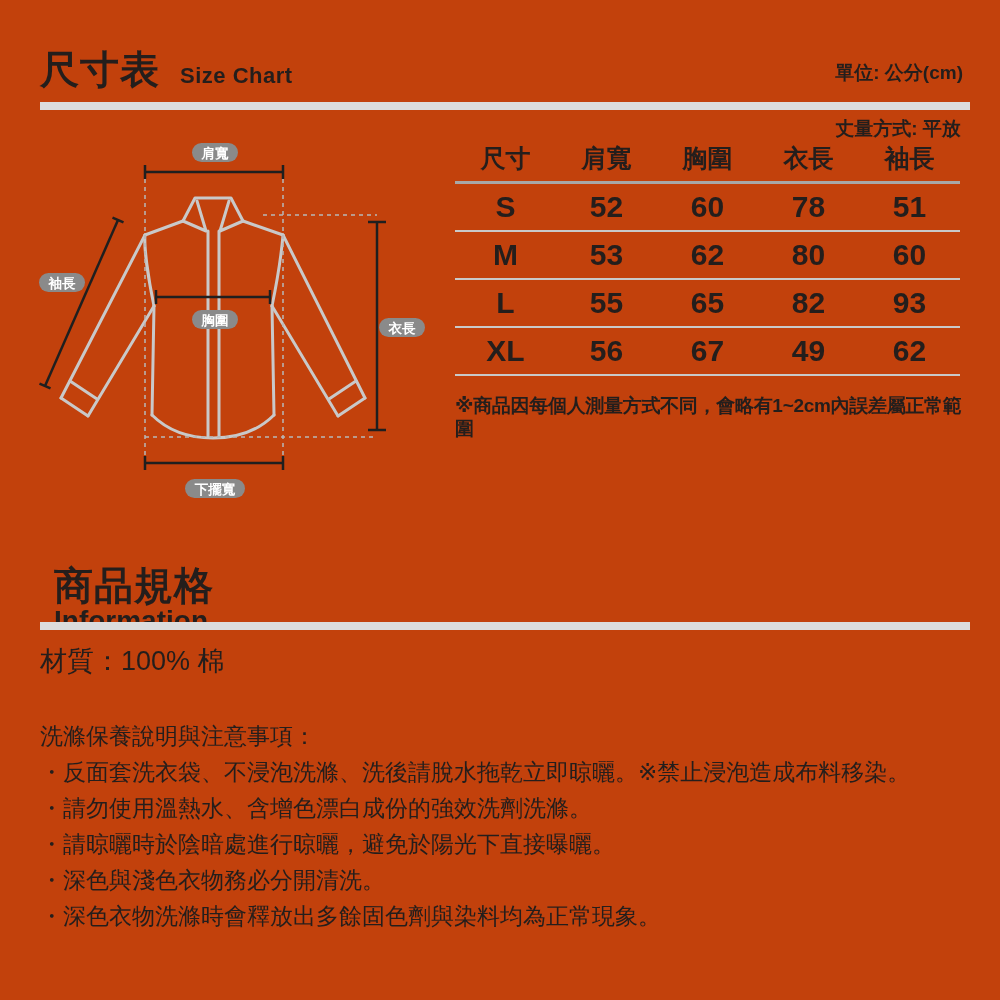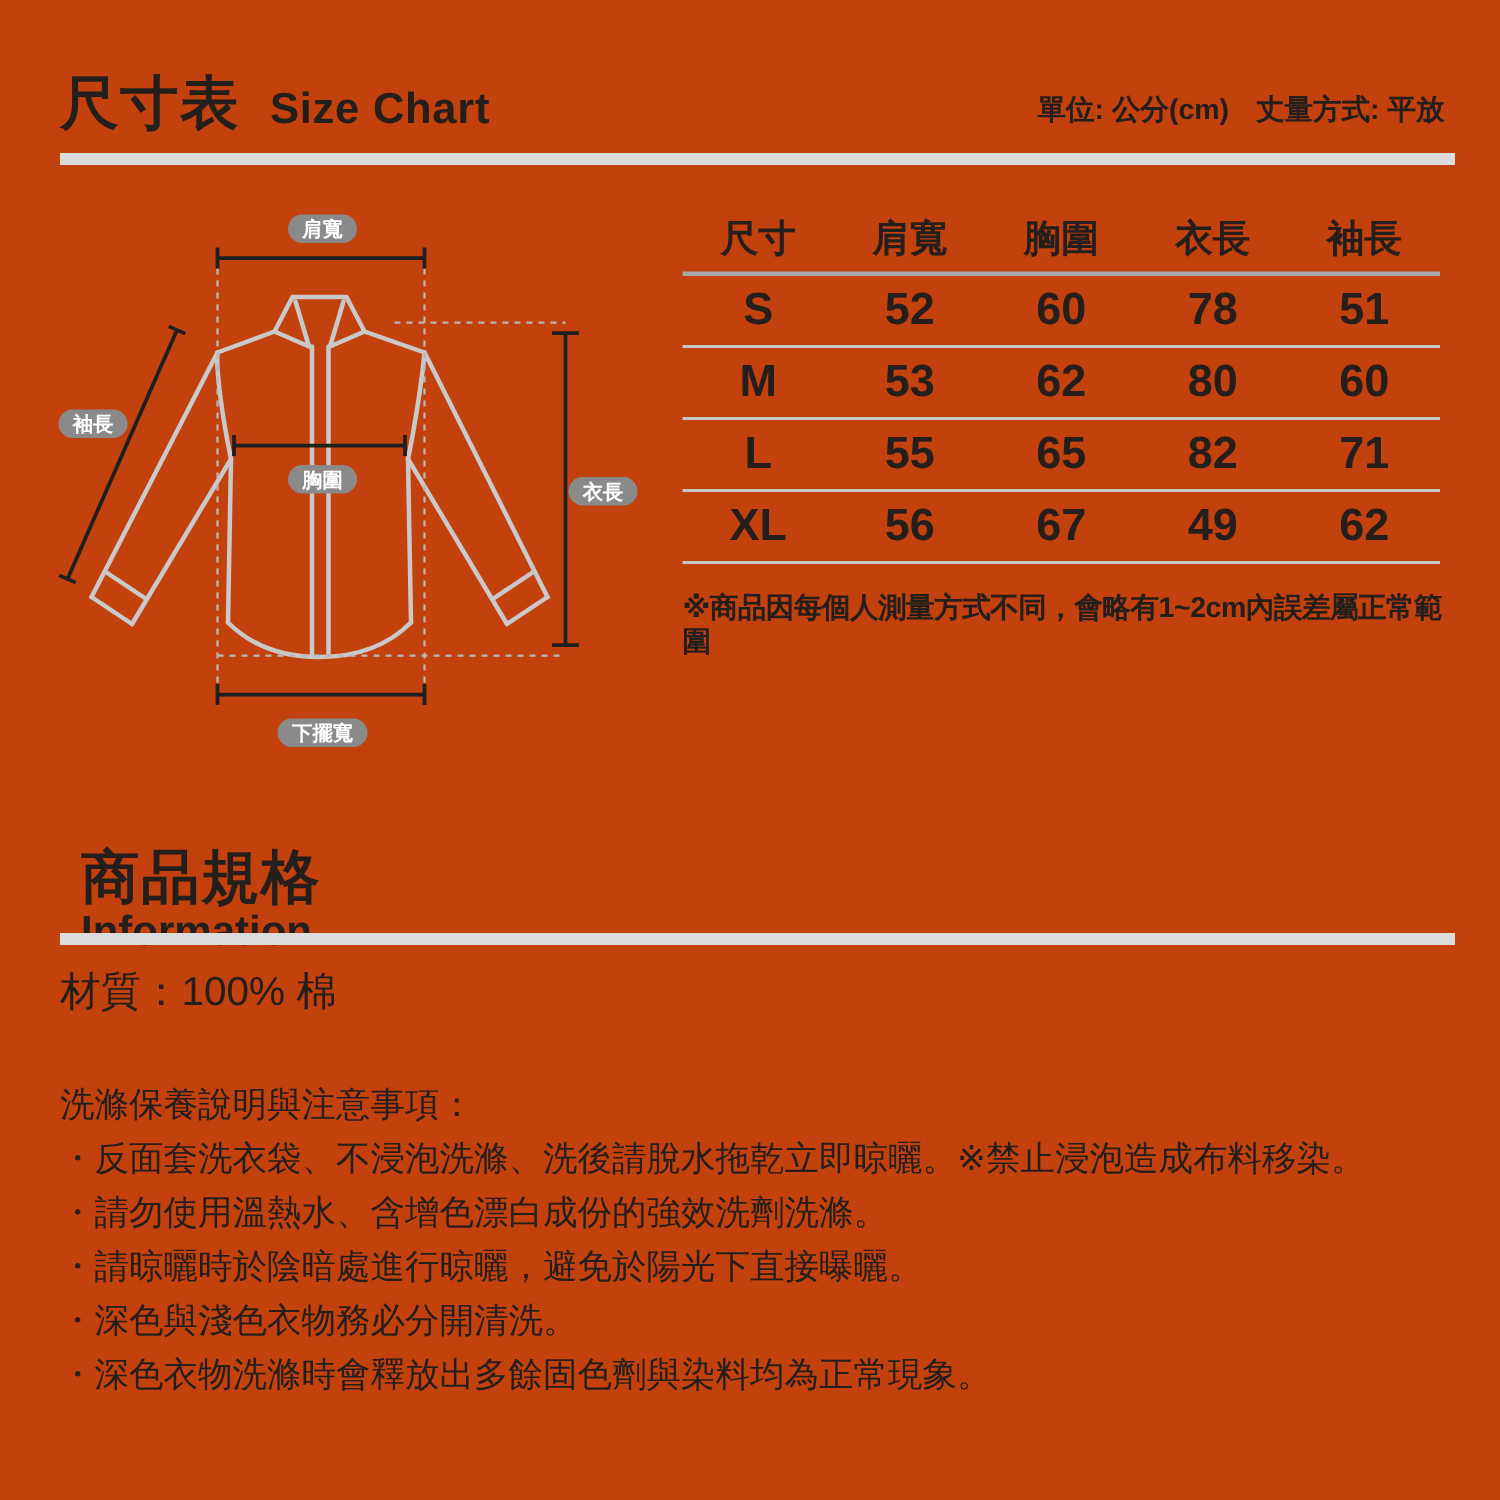--- a/index.html
+++ b/index.html
@@ -4,22 +4,22 @@
 <style>
   html,body{margin:0;padding:0;background:#ffffff;}
   .page{
     position:relative;width:1000px;height:1000px;background:#c2410c;
     font-family:"Liberation Sans","DejaVu Sans",sans-serif;
     color:#241e1c;overflow:hidden;
   }
   
   .sc-header{position:absolute;left:40px;top:50px;display:flex;align-items:baseline;}
   .title-zh{font-size:39px;font-weight:700;line-height:39px;letter-spacing:1px;}
-  .title-en{font-size:29px;font-weight:700;margin-left:20px;letter-spacing:0.5px;}
-  .sc-meta{position:absolute;right:37px;top:60px;display:flex;gap:18px;font-size:19px;font-weight:700;}
+  .title-en{font-size:22px;font-weight:700;margin-left:20px;letter-spacing:0.5px;}
+  .sc-meta{position:absolute;right:37px;top:60px;display:flex;gap:30px;font-size:19px;font-weight:700;flex-direction:column;}
   .divider{position:absolute;left:40px;width:930px;height:8px;background:#dcdcdc;}
   .divider-1{top:102px;}
   .divider-2{top:622px;}
   
   .diagram{position:absolute;left:25px;top:135px;}
   .pill-text{fill:#ffffff;font-size:13.5px;font-weight:700;font-family:"Liberation Sans","DejaVu Sans",sans-serif;}
   
   .size-table{position:absolute;left:455px;top:135px;width:505px;}
   .st-row{display:grid;grid-template-columns:repeat(5,1fr);}
   .st-row .st-cell{display:flex;align-items:center;justify-content:center;}
@@ -147,21 +147,21 @@
           <div class="st-cell">53</div>
           <div class="st-cell">62</div>
           <div class="st-cell">80</div>
           <div class="st-cell">60</div>
         </div>
         <div class="st-row st-data">
           <div class="st-cell">L</div>
           <div class="st-cell">55</div>
           <div class="st-cell">65</div>
           <div class="st-cell">82</div>
-          <div class="st-cell">71</div>
+          <div class="st-cell">93</div>
         </div>
         <div class="st-row st-data">
           <div class="st-cell">XL</div>
           <div class="st-cell">56</div>
           <div class="st-cell">67</div>
           <div class="st-cell">49</div>
           <div class="st-cell">62</div>
         </div>
       </div>
   </div>

